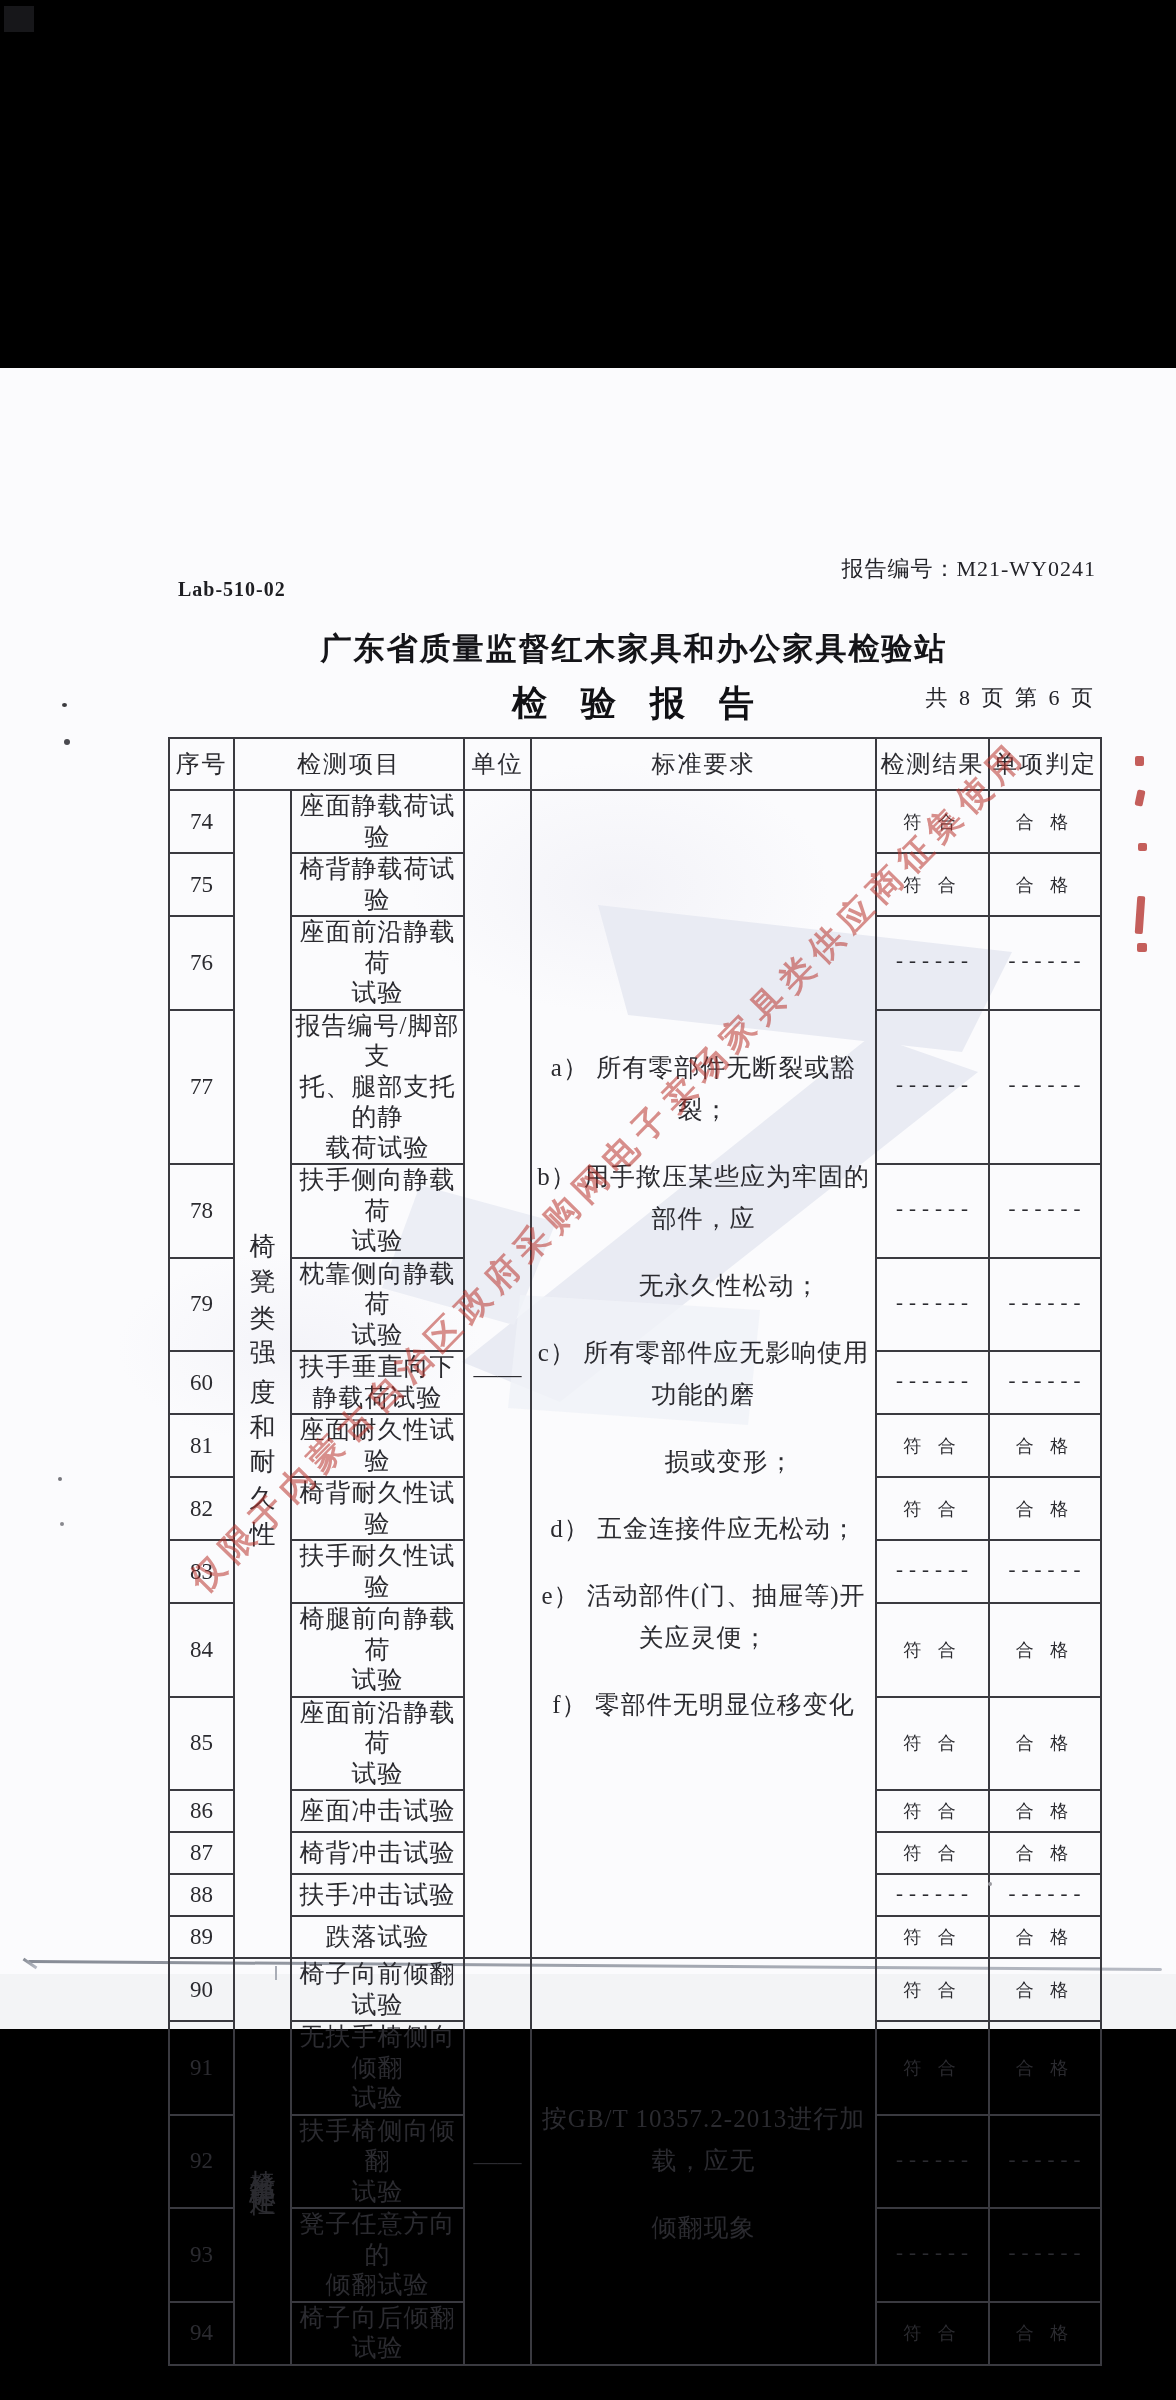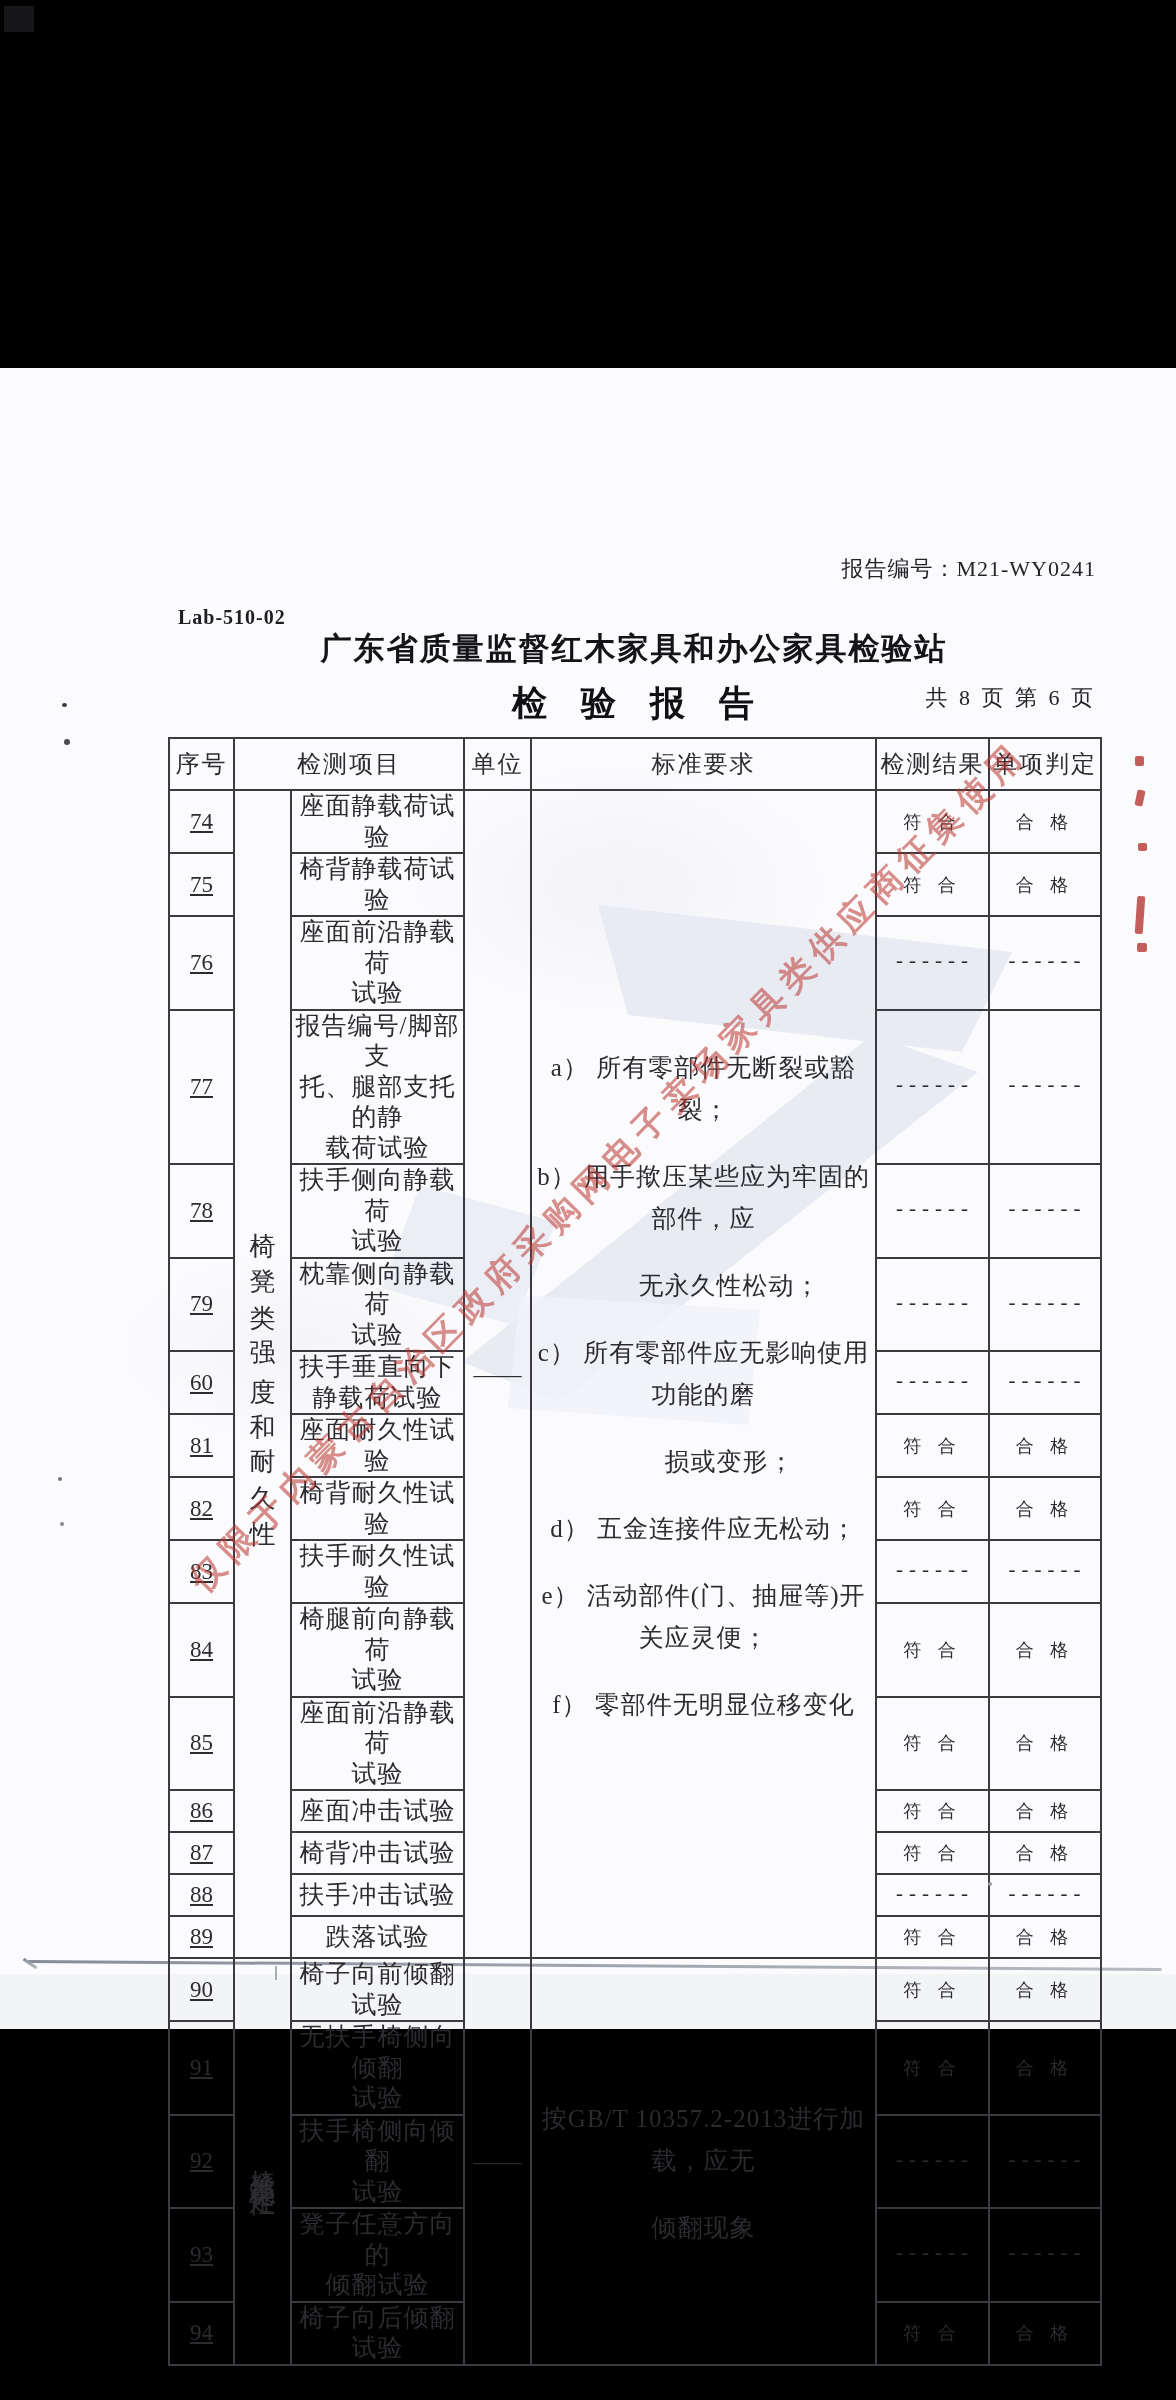--- a/index.html
+++ b/index.html
@@ -16,33 +16,33 @@
            radial-gradient(ellipse 300px 180px at 620px 520px, #f3f3f8 0%, rgba(243,243,248,0) 70%),
            radial-gradient(ellipse 260px 140px at 300px 980px, #f4f4f9 0%, rgba(244,244,249,0) 70%),
            #fbfbfd;}
   #paper-edge-shade{position:absolute;left:0;top:1974px;width:1176px;height:55px;background:#f3f4f6;}
   .edge-line{position:absolute;background:linear-gradient(to right,#878c96,#b7bbc4);}
   #edge-line-main{left:28px;top:1964px;width:1134px;height:3px;transform:rotate(0.4deg);border-radius:2px;}
   #edge-line-hook{left:22px;top:1962px;width:16px;height:3px;transform:rotate(35deg);}
   #edge-tick{position:absolute;left:275px;top:1966px;width:2px;height:14px;background:#a9adb6;}
   
   .abs{position:absolute;}
-  #form-code{left:178px;top:606px;font-size:20px;font-weight:bold;letter-spacing:1px;color:#1e1e22;}
+  #form-code{left:178px;top:578px;font-size:20px;font-weight:bold;letter-spacing:1px;color:#1e1e22;}
   #report-no{right:80px;top:554px;font-size:22px;letter-spacing:1px;color:#232328;}
   #pagination{right:80px;top:683px;font-size:22px;letter-spacing:3px;color:#232328;}
   #station-title{left:0;top:628px;width:1268px;text-align:center;font-size:31px;font-weight:bold;letter-spacing:2px;color:#141418;}
   #report-title{left:0;top:680px;width:1300px;text-align:center;font-size:35px;font-weight:bold;letter-spacing:34px;color:#101014;}
   
   #report-table{position:absolute;left:168px;top:737px;border-collapse:collapse;table-layout:fixed;z-index:3;}
   #report-table th,#report-table td{border:2px solid #3a3a40;padding:0;font-weight:normal;
       text-align:center;vertical-align:middle;color:#2b2b30;background:transparent;}
   #report-table thead th{height:50px;font-size:24px;letter-spacing:2px;}
   th.spread{letter-spacing:38px;padding-left:38px;}
   tr.h1{height:42px;} tr.h2{height:60px;} tr.h3{height:90px;}
-  td.no{font-size:23px;text-decoration:underline;}
+  td.no{font-size:23px;}
   td.item{font-size:25px;white-space:pre-line;line-height:1.22;letter-spacing:1px;}
   td.cat{font-size:26px;}
   .vert{writing-mode:vertical-rl;text-orientation:upright;margin:0 auto;}
   .cat-s1 .vert{letter-spacing:36px;}
   .cat-s2 .vert{letter-spacing:4px;}
   td.unit{font-size:24px;letter-spacing:0;color:#333;}
   td.req{text-align:left;vertical-align:middle;padding:6px 4px 6px 14px;}
   .req-line{font-size:25px;line-height:42px;letter-spacing:1px;white-space:pre-wrap;margin-top:25px;}
   td.result,td.judge{font-size:18px;letter-spacing:6px;}
   td.dashcell{font-size:20px;letter-spacing:1px;color:#4e4e55;font-family:"Liberation Mono","DejaVu Sans Mono",monospace;}

